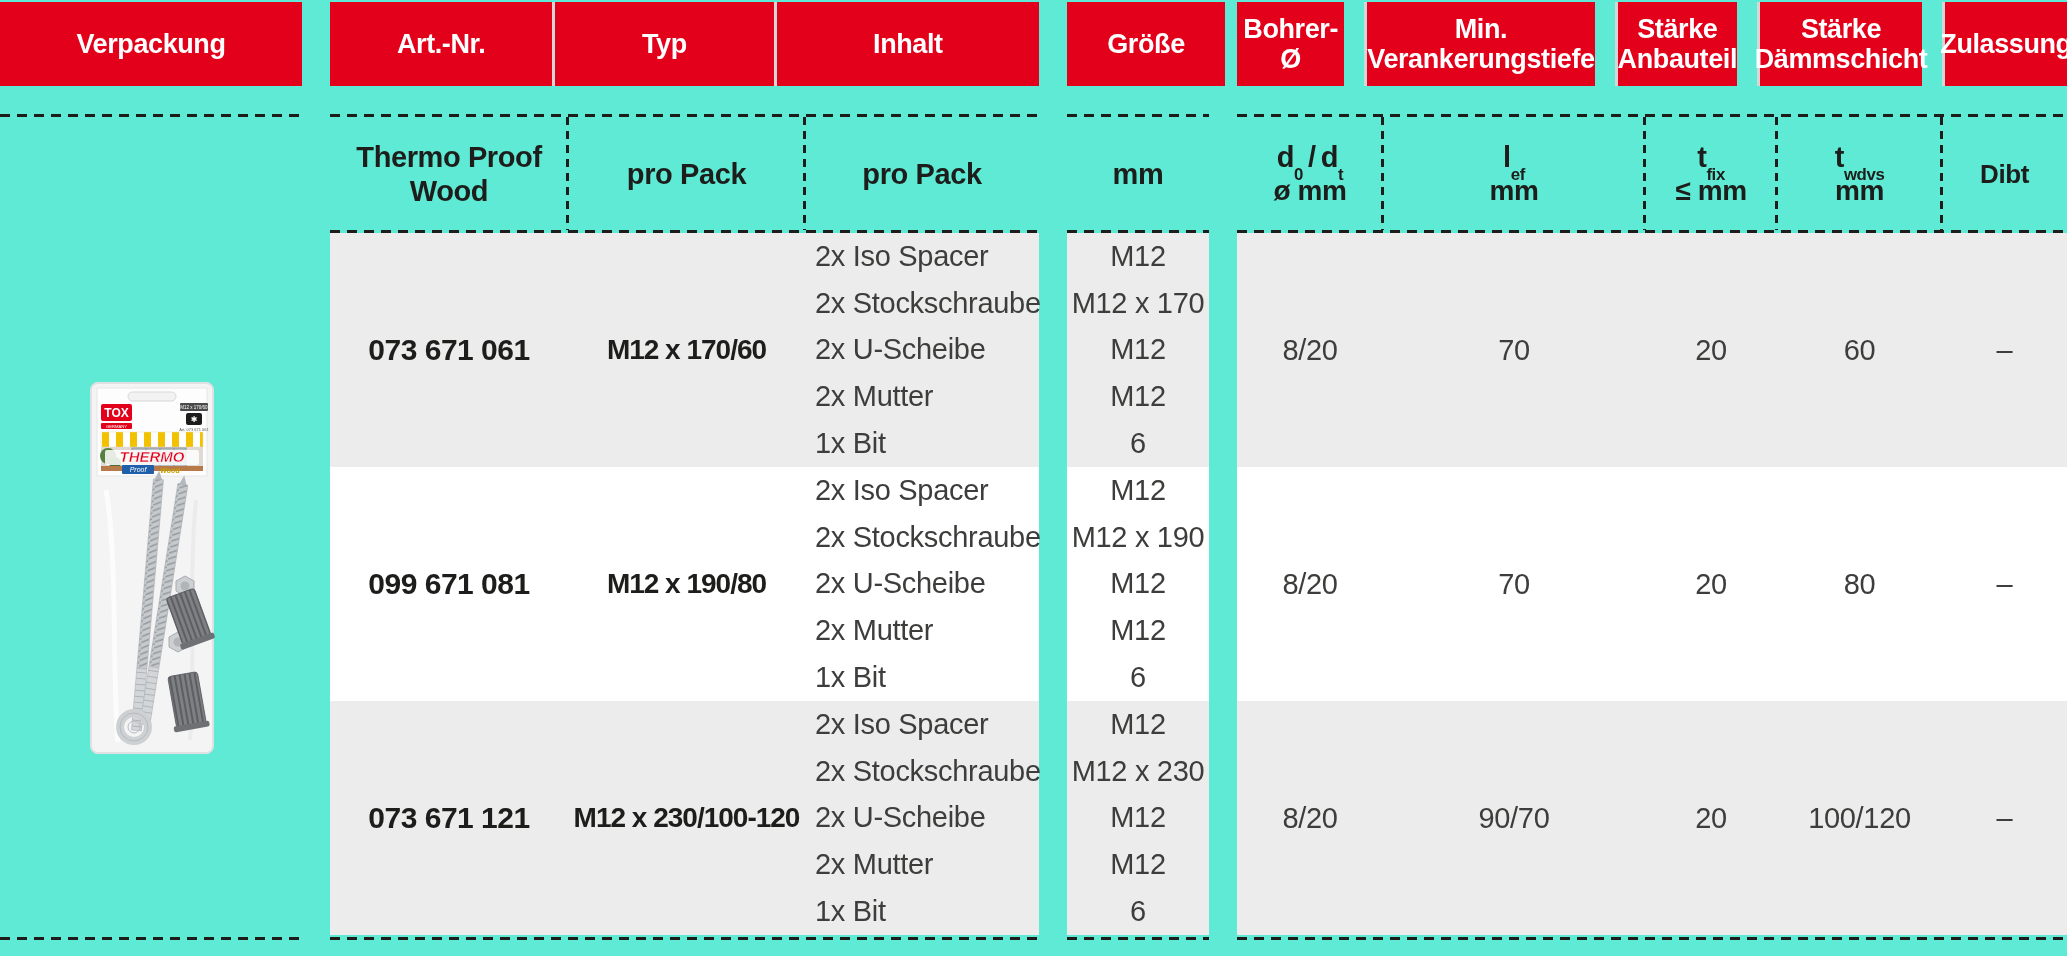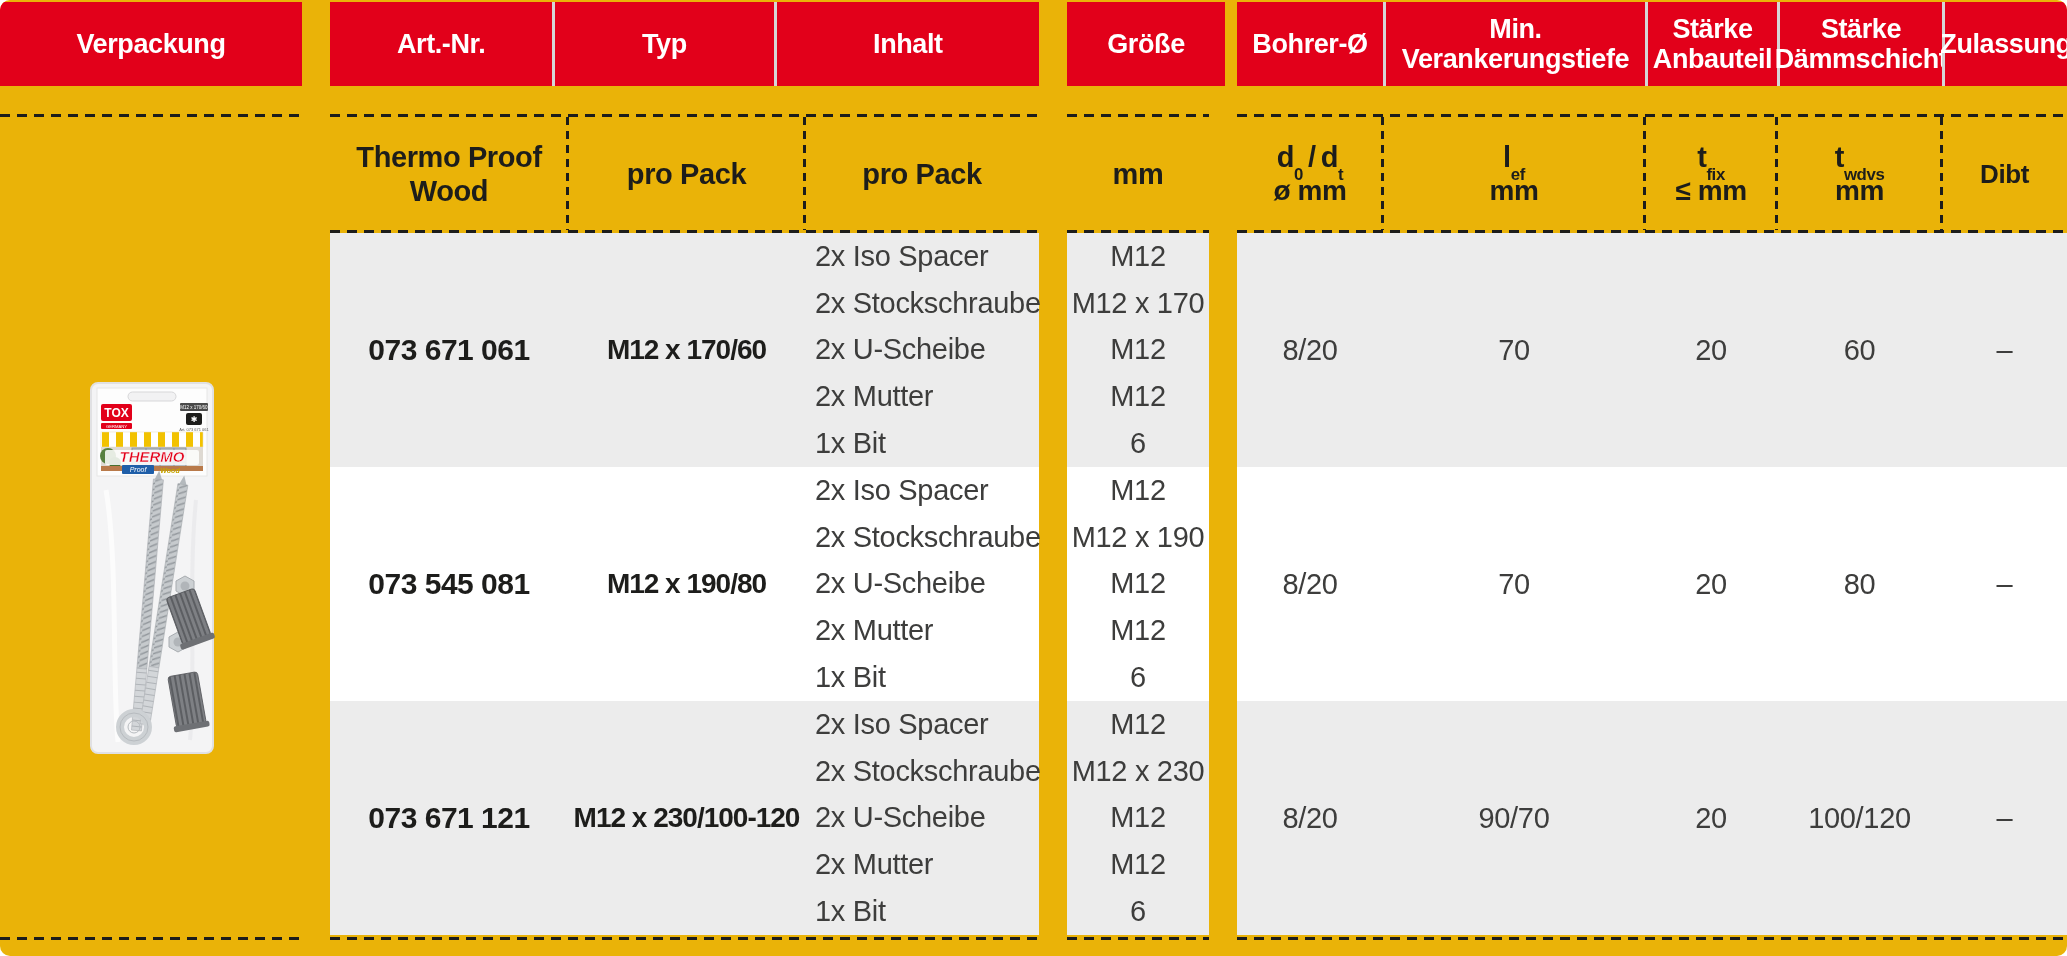--- a/index.html
+++ b/index.html
@@ -1,17 +1,17 @@
 <!DOCTYPE html>
 <html><head>
 <meta charset="utf-8">
 <style>
   html,body{margin:0;padding:0;background:#fff;}
-  .stage{position:relative;width:2067px;height:956px;background:#eab308;overflow:hidden;
-         font-family:"Liberation Sans",sans-serif;color:#1d1d1b;border-radius:10px;}
+  .stage{position:relative;width:2067px;height:956px;background:#5eead4;overflow:hidden;
+         font-family:"Liberation Sans",sans-serif;color:#1d1d1b;}
 
   
   .hdr{position:absolute;top:2px;height:84px;background:#e2001a;color:#fff;
        display:flex;align-items:center;justify-content:center;text-align:center;
        font-weight:bold;font-size:27px;line-height:30px;letter-spacing:-0.4px;}
   .hdr-group{position:absolute;top:2px;height:84px;display:flex;}
   .hdr-cell{background:#e2001a;color:#fff;display:flex;flex-direction:column;
             align-items:center;justify-content:center;text-align:center;
             font-weight:bold;font-size:27px;line-height:30px;letter-spacing:-0.4px;
             box-sizing:border-box;}
@@ -69,21 +69,21 @@
   <div class="hdr" style="left:0;width:302px;">Verpackung</div>
 
   <div class="hdr-group" style="left:330px;width:709px;">
     <div class="hdr-cell" style="width:238px;">Art.-Nr.</div>
     <div class="hdr-cell" style="width:237px;">Typ</div>
     <div class="hdr-cell" style="width:284px;">Inhalt</div>
   </div>
 
   <div class="hdr" style="left:1067px;width:158px;">Größe</div>
 
-  <div class="hdr-group" style="left:1237px;width:830px;">
+  <div class="hdr-group" style="left:1237px;width:830px;gap:20px;">
     <div class="hdr-cell" style="width:146px;">Bohrer-Ø</div>
     <div class="hdr-cell" style="width:262px;">
       <span>Min.</span>
       <span>Verankerungstiefe</span>
     </div>
     <div class="hdr-cell" style="width:132px;">
       <span>Stärke</span>
       <span>Anbauteil</span>
     </div>
     <div class="hdr-cell" style="width:165px;">
@@ -164,21 +164,21 @@
     <div class="cell c-lef val">70</div>
     <div class="cell c-tfx val">20</div>
     <div class="cell c-twd val">60</div>
     <div class="cell c-zul val">–</div>
   </div>
 
   <div class="row row-white" style="top:467px;">
     <div class="band band-left"></div>
     <div class="band band-size"></div>
     <div class="band band-right"></div>
-    <div class="cell c-art">073 545 081</div>
+    <div class="cell c-art">099 671 081</div>
     <div class="cell c-typ">M12 x 190/80</div>
     <div class="list l-inhalt">
       <div>2x Iso Spacer</div>
       <div>2x Stockschraube</div>
       <div>2x U-Scheibe</div>
       <div>2x Mutter</div>
       <div>1x Bit</div>
     </div>
     <div class="list l-size">
       <div>M12</div>

